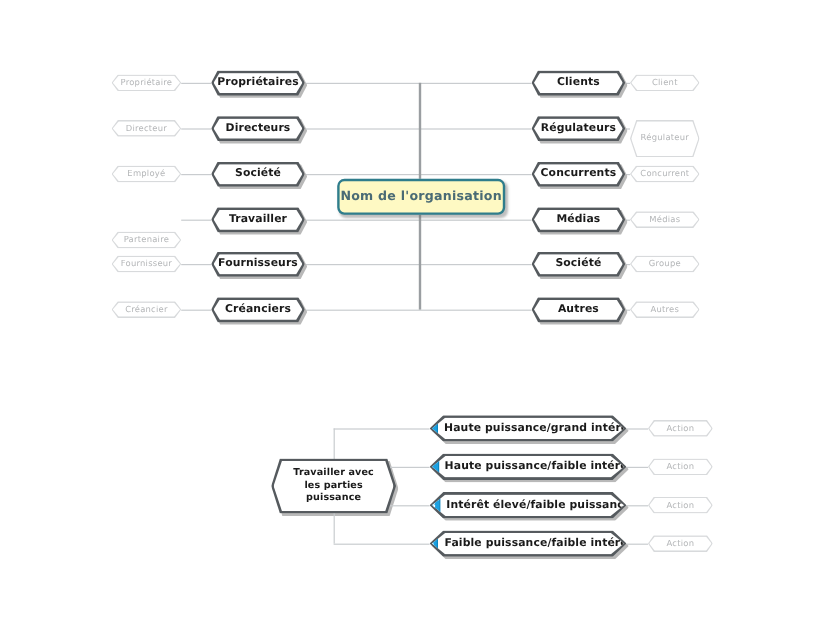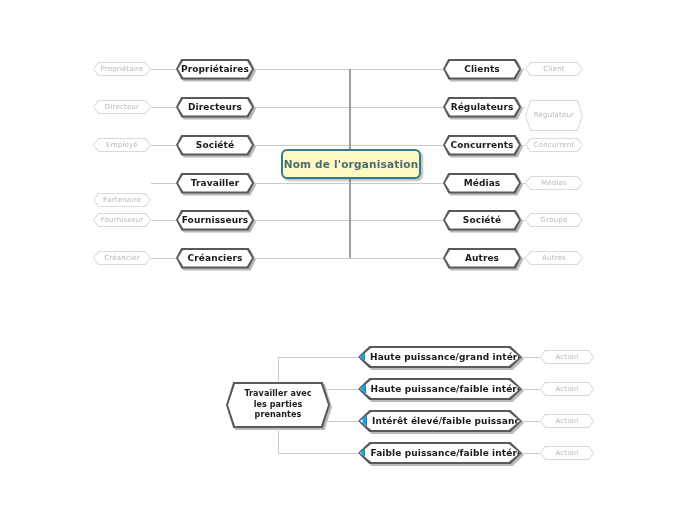--- a/index.html
+++ b/index.html
@@ -319,21 +319,21 @@
     <div class="node hex ghost " style="left: 525px; top: 251px; width: 58px; height: 14px; z-index: 2;">
       <div class="hex-inner">
         <span class="label">Autres</span>
       </div>
     </div>
     <div class="hex-shadow" style="left: 228px; top: 384px; width: 104px; height: 46px;"></div>
     <div class="node hex hex-multiline " style="left: 226px; top: 382px; width: 104px; height: 46px; z-index: 2;">
       <div class="hex-inner">
         <span class="label">Travailler avec</span>
         <span class="label">les parties</span>
-        <span class="label">prenantes</span>
+        <span class="label">puissance</span>
       </div>
     </div>
     <div class="trunk-thin" style="left: 278px; top: 357px; height: 96px;"></div>
     <div class="line h" style="left: 326px; top: 405px; height: 1px;"></div>
     <div class="line h" style="left: 278px; top: 357px; width: 80px; height: 1px;"></div>
     <div class="line h" style="left: 522px; top: 357px; width: 18px; height: 1px;"></div>
     <div class="hex-shadow" style="left: 360px; top: 348px; width: 164px; height: 22px;"></div>
     <div class="node hex " style="left: 358px; top: 346px; width: 164px; height: 22px; z-index: 2;">
       <div class="hex-inner">
         <span class="badge">1</span>

